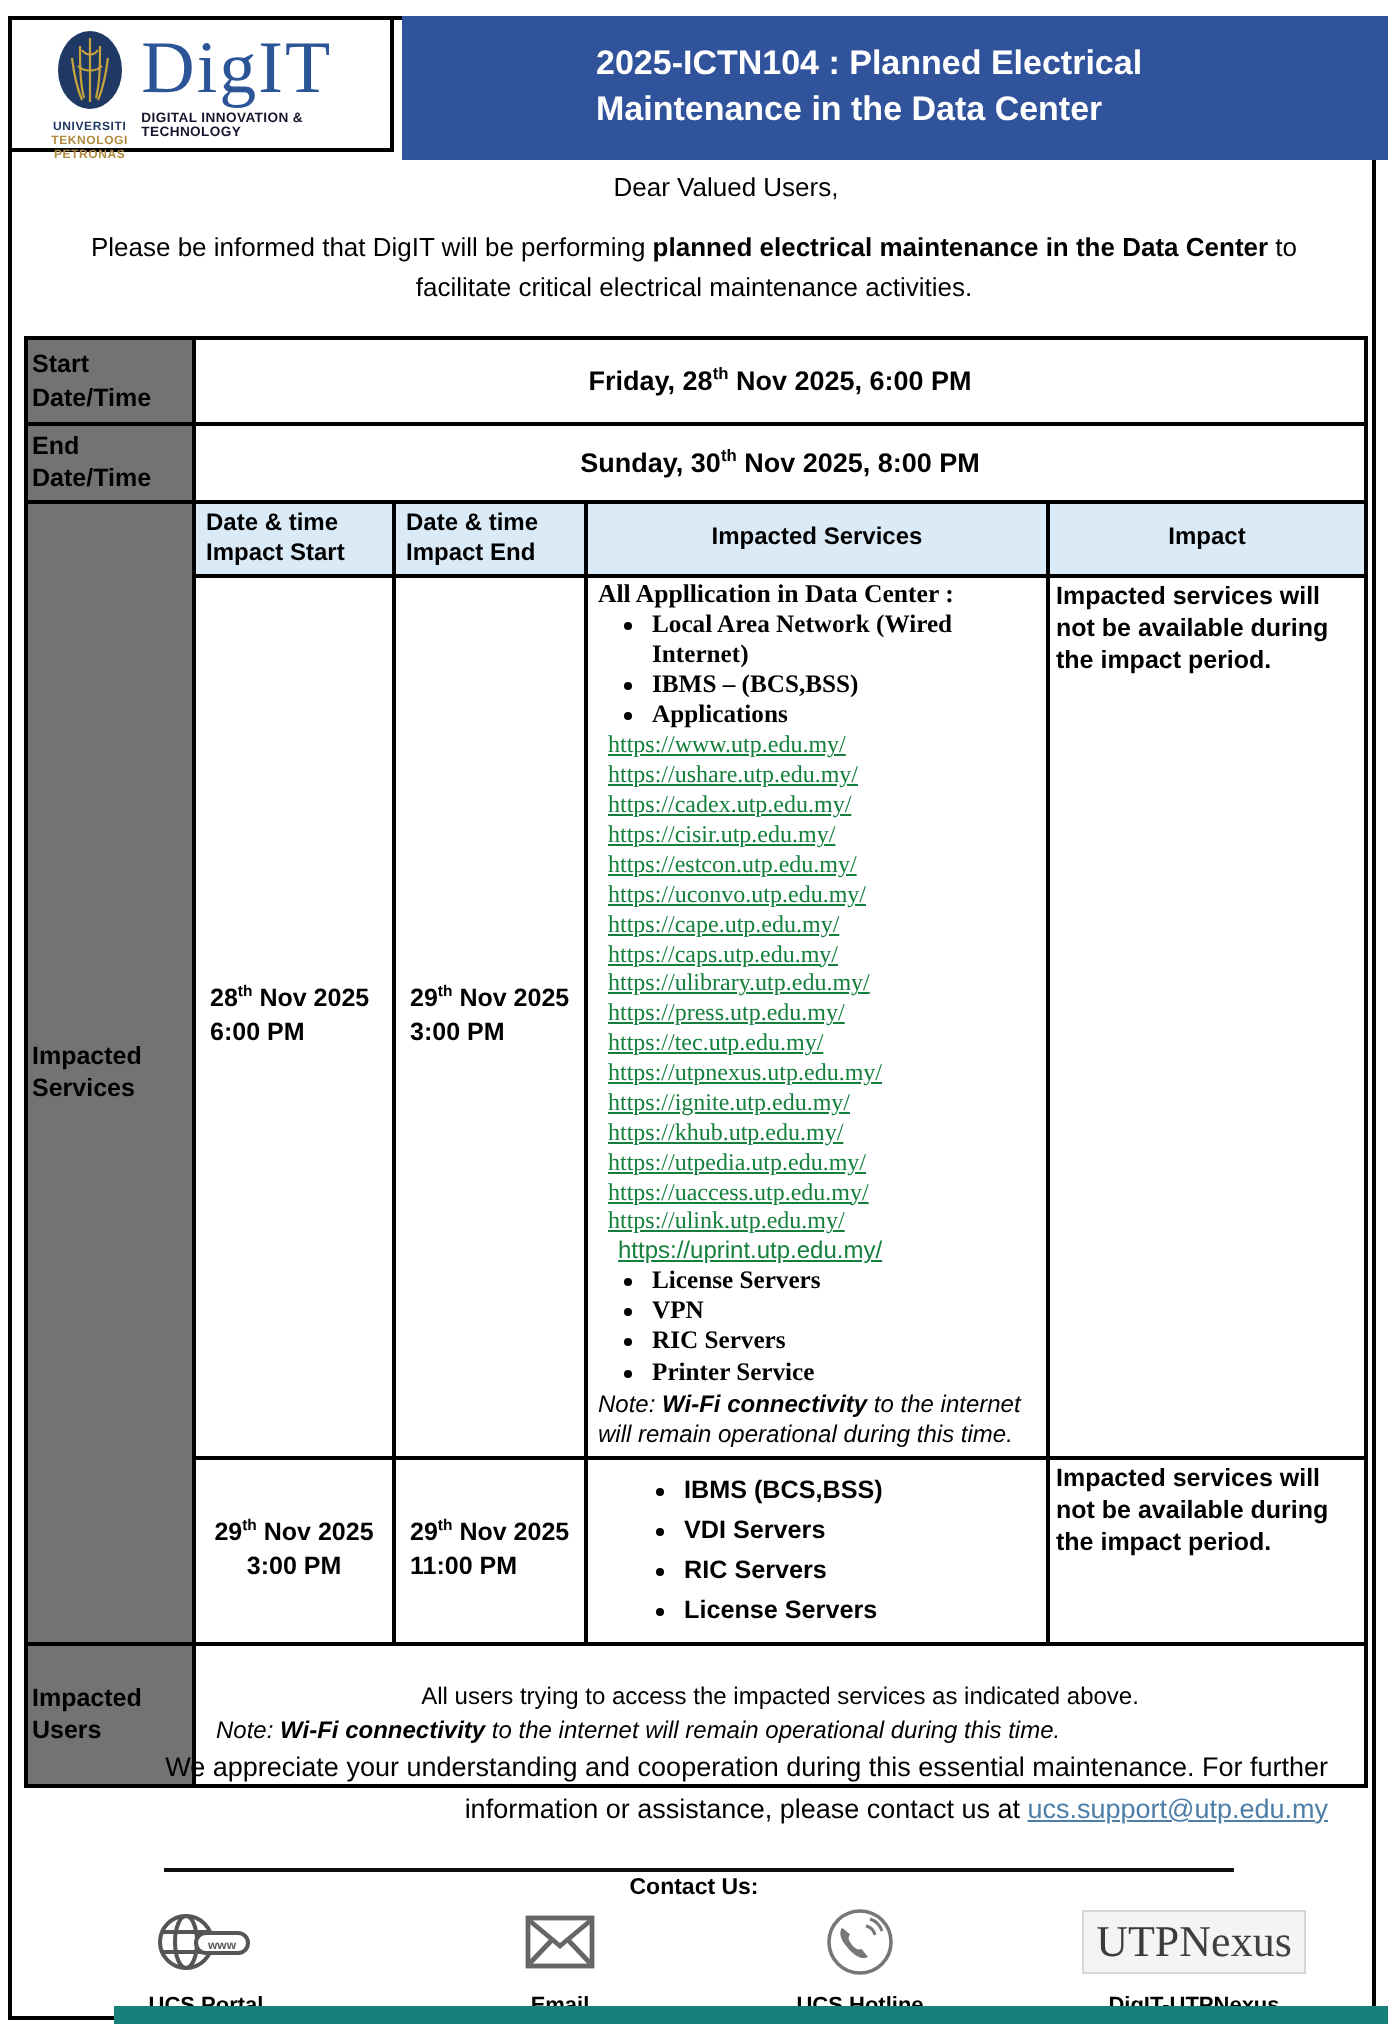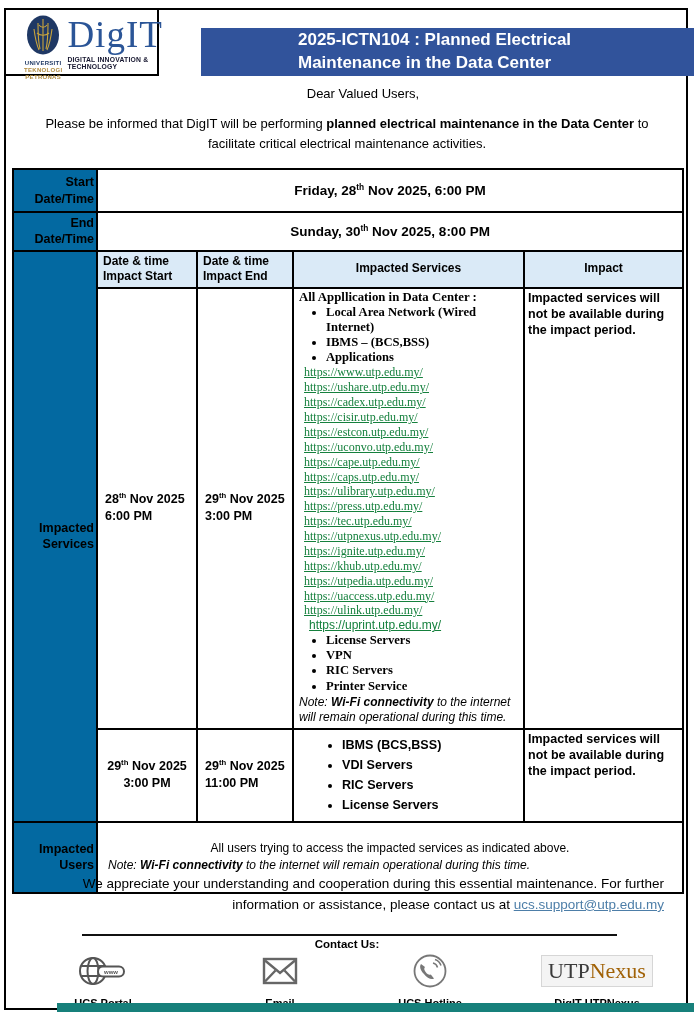--- a/index.html
+++ b/index.html
@@ -11,54 +11,53 @@
     color:#000;
     overflow:hidden;
   }
   
   .page-frame {
     position:absolute; left:4px; top:8px; width:684px; height:1002px;
     border:2px solid #000;
   }
   
   .logo-box {
-    position:absolute; left:4px; top:8px; width:155px; height:68px;
+    position:absolute; left:4px; top:8px; width:193px; height:68px;
     background:#fff; border:2px solid #000; z-index:3;
     display:flex; align-items:flex-start; padding:5px 4px 2px 18px;
   }
   .emblem-col { width:46px; text-align:center; }
   .univ-lines { margin-top:1px; font-size:6px; font-weight:bold; letter-spacing:.3px; line-height:1.15; }
   .univ-lines .l1 { color:#1f3864; }
   .univ-lines .l2, .univ-lines .l3 { color:#b08a3c; }
   .logo-right { margin-left:5px; display:flex; flex-direction:column; }
   .digit-word {
     font-family:"Liberation Serif", serif;
     font-size:37px; line-height:40px; color:#2b5597; letter-spacing:1px;
   }
   .digit-sub { font-size:6.8px; font-weight:bold; color:#15152e; letter-spacing:.2px; margin-top:1px; }
   .banner {
-    position:absolute; left:201px; top:8px; width:493px; height:48px;
+    position:absolute; left:201px; top:8px; width:493px; height:72px;
     background:#31539b; z-index:2;
     display:flex; flex-direction:column; justify-content:center;
     padding-left:97px;
-    margin-top:20px;
   }
   .banner-title { color:#fff; font-weight:bold; font-size:17px; line-height:1.35; }
   
   .greeting { position:absolute; top:86px; left:16px; width:100%; text-align:center; font-size:13px; }
   .intro-para { position:absolute; top:114px; left:42px; width:610px; text-align:center; font-size:13px; line-height:1.5; }
   
   table.main {
     position:absolute; top:168px; left:12px; width:670px;
     border-collapse:collapse; table-layout:fixed;
   }
   table.main td, table.main th { border:2px solid #000; }
   td.lbl {
-    background:#0369a1; font-weight:bold; font-size:12.5px;
-    text-align:right; vertical-align:middle; line-height:1.3; padding:2px;
+    background:#737373; font-weight:bold; font-size:12.5px;
+    text-align:left; vertical-align:middle; line-height:1.3; padding:2px;
   }
   td.big-val { text-align:center; vertical-align:middle; font-weight:bold; font-size:13.5px; }
   th.inhdr { background:#daeaf7; font-weight:bold; font-size:12px; vertical-align:middle; padding:2px 5px; line-height:1.3; }
   th.inhdr.left { text-align:left; }
   th.inhdr.center { text-align:center; }
   td.datecell { vertical-align:middle; font-weight:bold; font-size:12.5px; line-height:1.4; padding:2px 2px 2px 7px; }
   td.datecell.center { text-align:center; padding-left:2px; }
   td.impactcell { vertical-align:top; font-weight:bold; font-size:12.5px; line-height:1.3; padding:1px 3px; }
   td.svc1 {
     vertical-align:top; padding:1px 4px 2px 5px;
@@ -92,21 +91,21 @@
   .ci-2 { left:205px; }
   .ci-3 { left:355px; }
   .ci-4 { left:522px; }
   .contact-icon { height:38px; display:flex; align-items:center; justify-content:center; }
   .contact-label { margin-top:7px; font-size:11px; font-weight:bold; }
   .nexus-logo {
     display:inline-block; padding:0 6px; background:#f4f4f4; border:1px solid #d6d6d6;
     font-family:"Liberation Serif", serif; font-size:22px; line-height:30px;
   }
   .nexus-dark { color:#3b3b3b; }
-  .nexus-light { color:#a16207; }
+  .nexus-light { color:#404040; }
   
   .bottom-bar { position:absolute; left:57px; right:0; bottom:0; height:9px; background:#17807b; z-index:5; }
   sup { font-size:.62em; vertical-align:super; line-height:0; }
 </style>
 </head>
 <body>
 
 <div class="page-frame"></div>
 
 <div class="logo-box">

